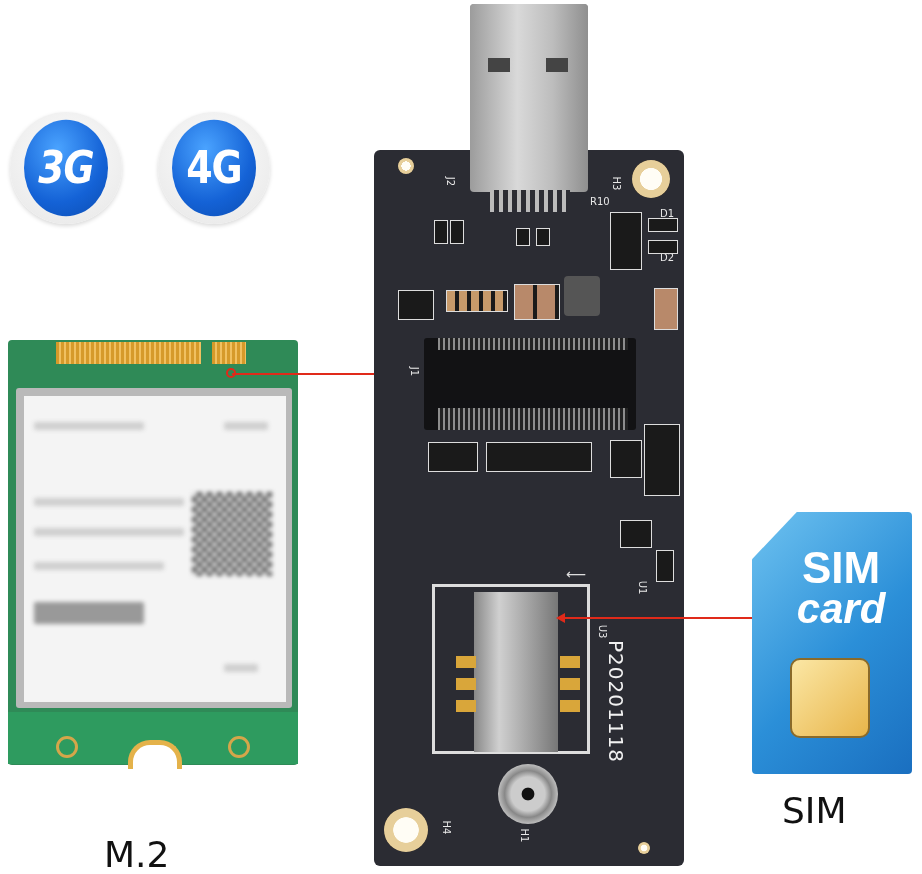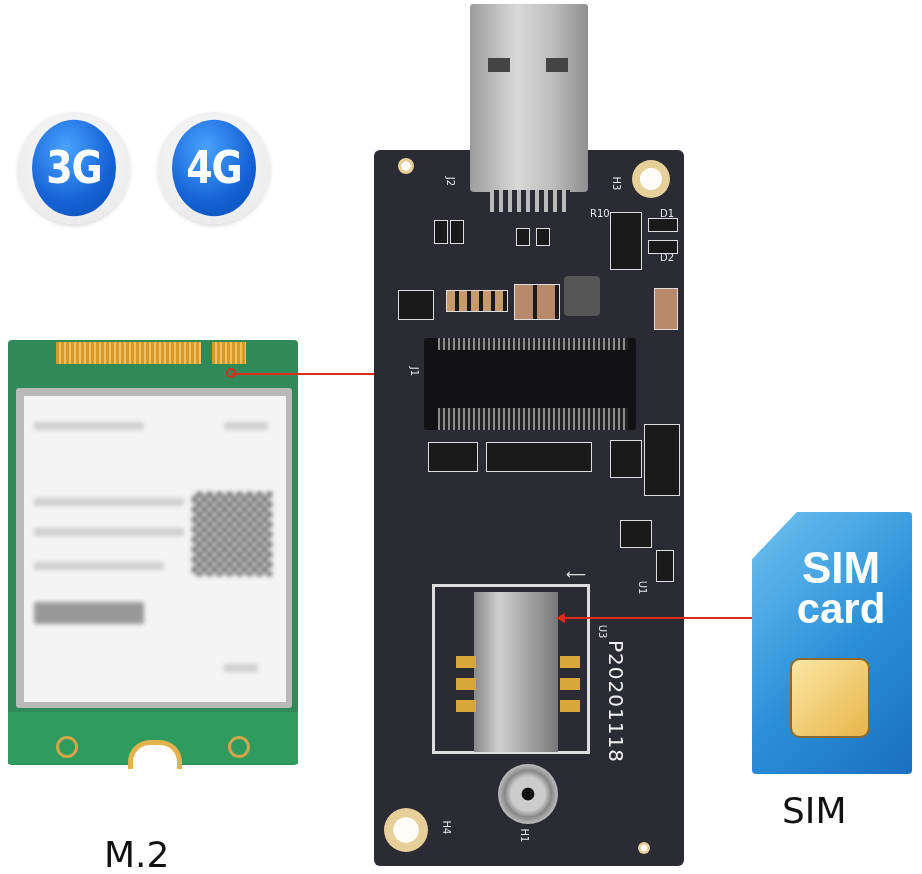--- a/index.html
+++ b/index.html
@@ -40,21 +40,21 @@
   
   .sim-card{left:752px;top:512px;width:160px;height:262px;background:linear-gradient(135deg,#6ec2f0,#2b8fd8 55%,#1a6fc0);
     clip-path:polygon(28% 0,100% 0,100% 100%,0 100%,0 18%);border-radius:4px;}
   .sim-txt{color:#fff;font-weight:bold;font-family:"Liberation Sans",sans-serif;line-height:1;text-align:center;width:130px;}
   .chip{left:790px;top:658px;width:80px;height:80px;border-radius:10px;background:linear-gradient(135deg,#fbe7a5,#e8b54a);border:2px solid #8a6a2a;box-sizing:border-box;}
   .label{font-size:36px;color:#111;font-family:"DejaVu Sans",sans-serif;}
 </style>
 </head>
 <body>
 
-<div class="abs badge" style="left:18px;top:112px;">
+<div class="abs badge" style="left:10px;top:112px;font-style:italic;">
   <div class="inner">3G</div>
 </div>
 <div class="abs badge" style="left:158px;top:112px;">
   <div class="inner">4G</div>
 </div>
 
 <div class="abs m2-pcb"></div>
 <div class="abs m2-gold"></div>
 <div class="abs m2-gold2"></div>
 <div class="abs m2-shield"></div>
@@ -89,21 +89,21 @@
 </div>
 <div class="abs" style="left:490px;top:190px;width:80px;height:22px;background:repeating-linear-gradient(90deg,#bbb 0 4px,#2b2c33 4px 9px);"></div>
 
 <div class="abs hole-gold" style="left:632px;top:160px;width:38px;height:38px;"></div>
 <div class="abs hole-gold" style="left:398px;top:158px;width:16px;height:16px;"></div>
 <div class="abs hole-gold" style="left:384px;top:808px;width:44px;height:44px;"></div>
 <div class="abs hole-gold" style="left:638px;top:842px;width:12px;height:12px;"></div>
 
 <span class="silk" style="left:446px;top:176px;transform:rotate(90deg);">J2</span>
 <span class="silk" style="left:610px;top:178px;transform:rotate(90deg);">H3</span>
-<span class="silk" style="left:590px;top:208px;">R10</span>
+<span class="silk" style="left:590px;top:196px;">R10</span>
 <span class="silk" style="left:660px;top:208px;">D1</span>
 <span class="silk" style="left:660px;top:252px;">D2</span>
 <span class="silk" style="left:410px;top:366px;transform:rotate(90deg);">J1</span>
 <span class="silk" style="left:596px;top:626px;transform:rotate(90deg);">U3</span>
 <span class="silk" style="left:636px;top:582px;transform:rotate(90deg);">U1</span>
 <span class="silk" style="left:440px;top:822px;transform:rotate(90deg);">H4</span>
 <span class="silk" style="left:518px;top:830px;transform:rotate(90deg);">H1</span>
 
 <div class="comp" style="left:434px;top:220px;width:12px;height:22px;"></div>
 <div class="comp" style="left:450px;top:220px;width:12px;height:22px;"></div>
@@ -141,17 +141,17 @@
 
 <div class="abs date">P20201118</div>
 
 <div class="abs screw"></div>
 
 <div class="abs arrow" style="left:564px;top:617px;width:204px;"></div>
 <div class="abs arrowhead" style="left:556px;top:613px;border-right:9px solid #e02a1a;"></div>
 
 <div class="abs sim-card"></div>
 <div class="abs sim-txt" style="left:776px;top:546px;font-size:44px;">SIM</div>
-<div class="abs sim-txt" style="left:776px;top:588px;font-size:42px;">card</div>
+<div class="abs sim-txt" style="left:776px;top:588px;font-size:42px;font-style:italic;">card</div>
 <div class="abs chip"></div>
 
 <div class="abs label" style="left:104px;top:790px;margin-top:44px;">M.2</div>
 <div class="abs label" style="left:782px;top:790px;">SIM</div>
 
 </body></html>

